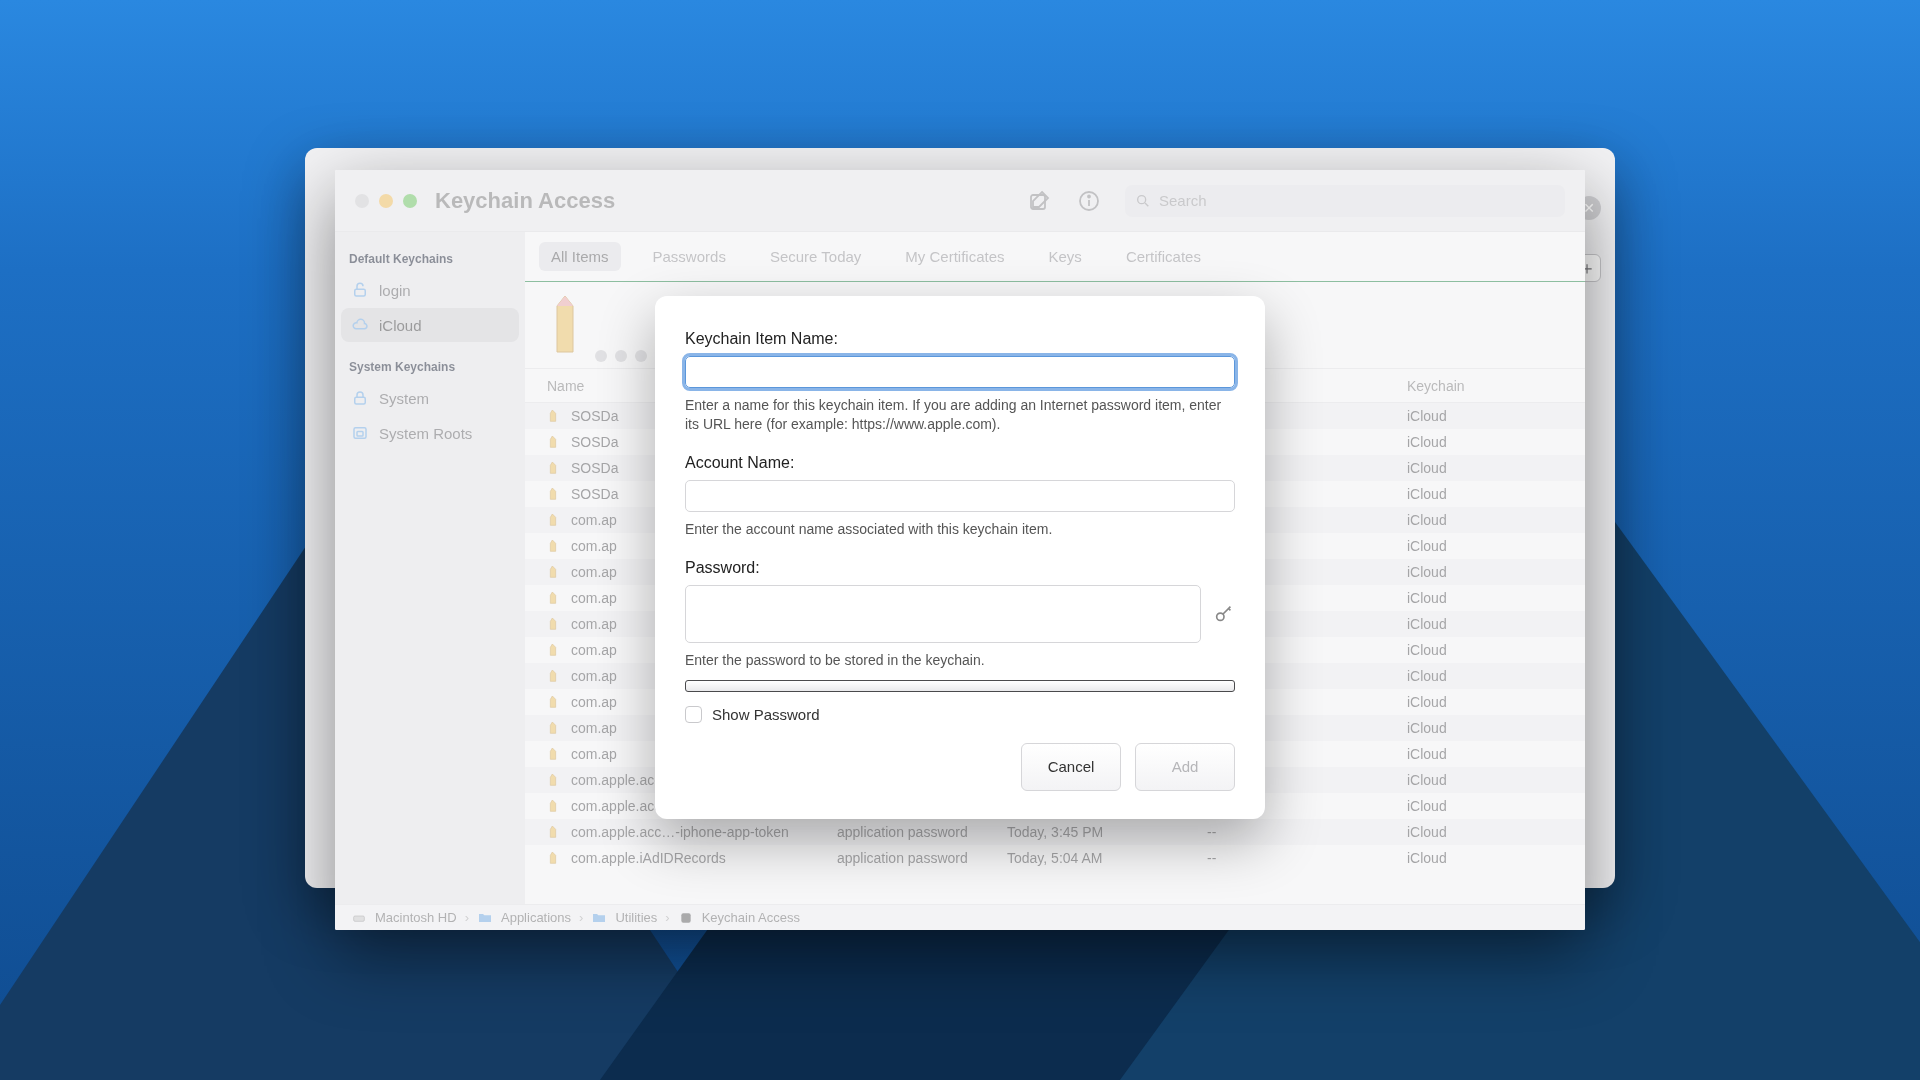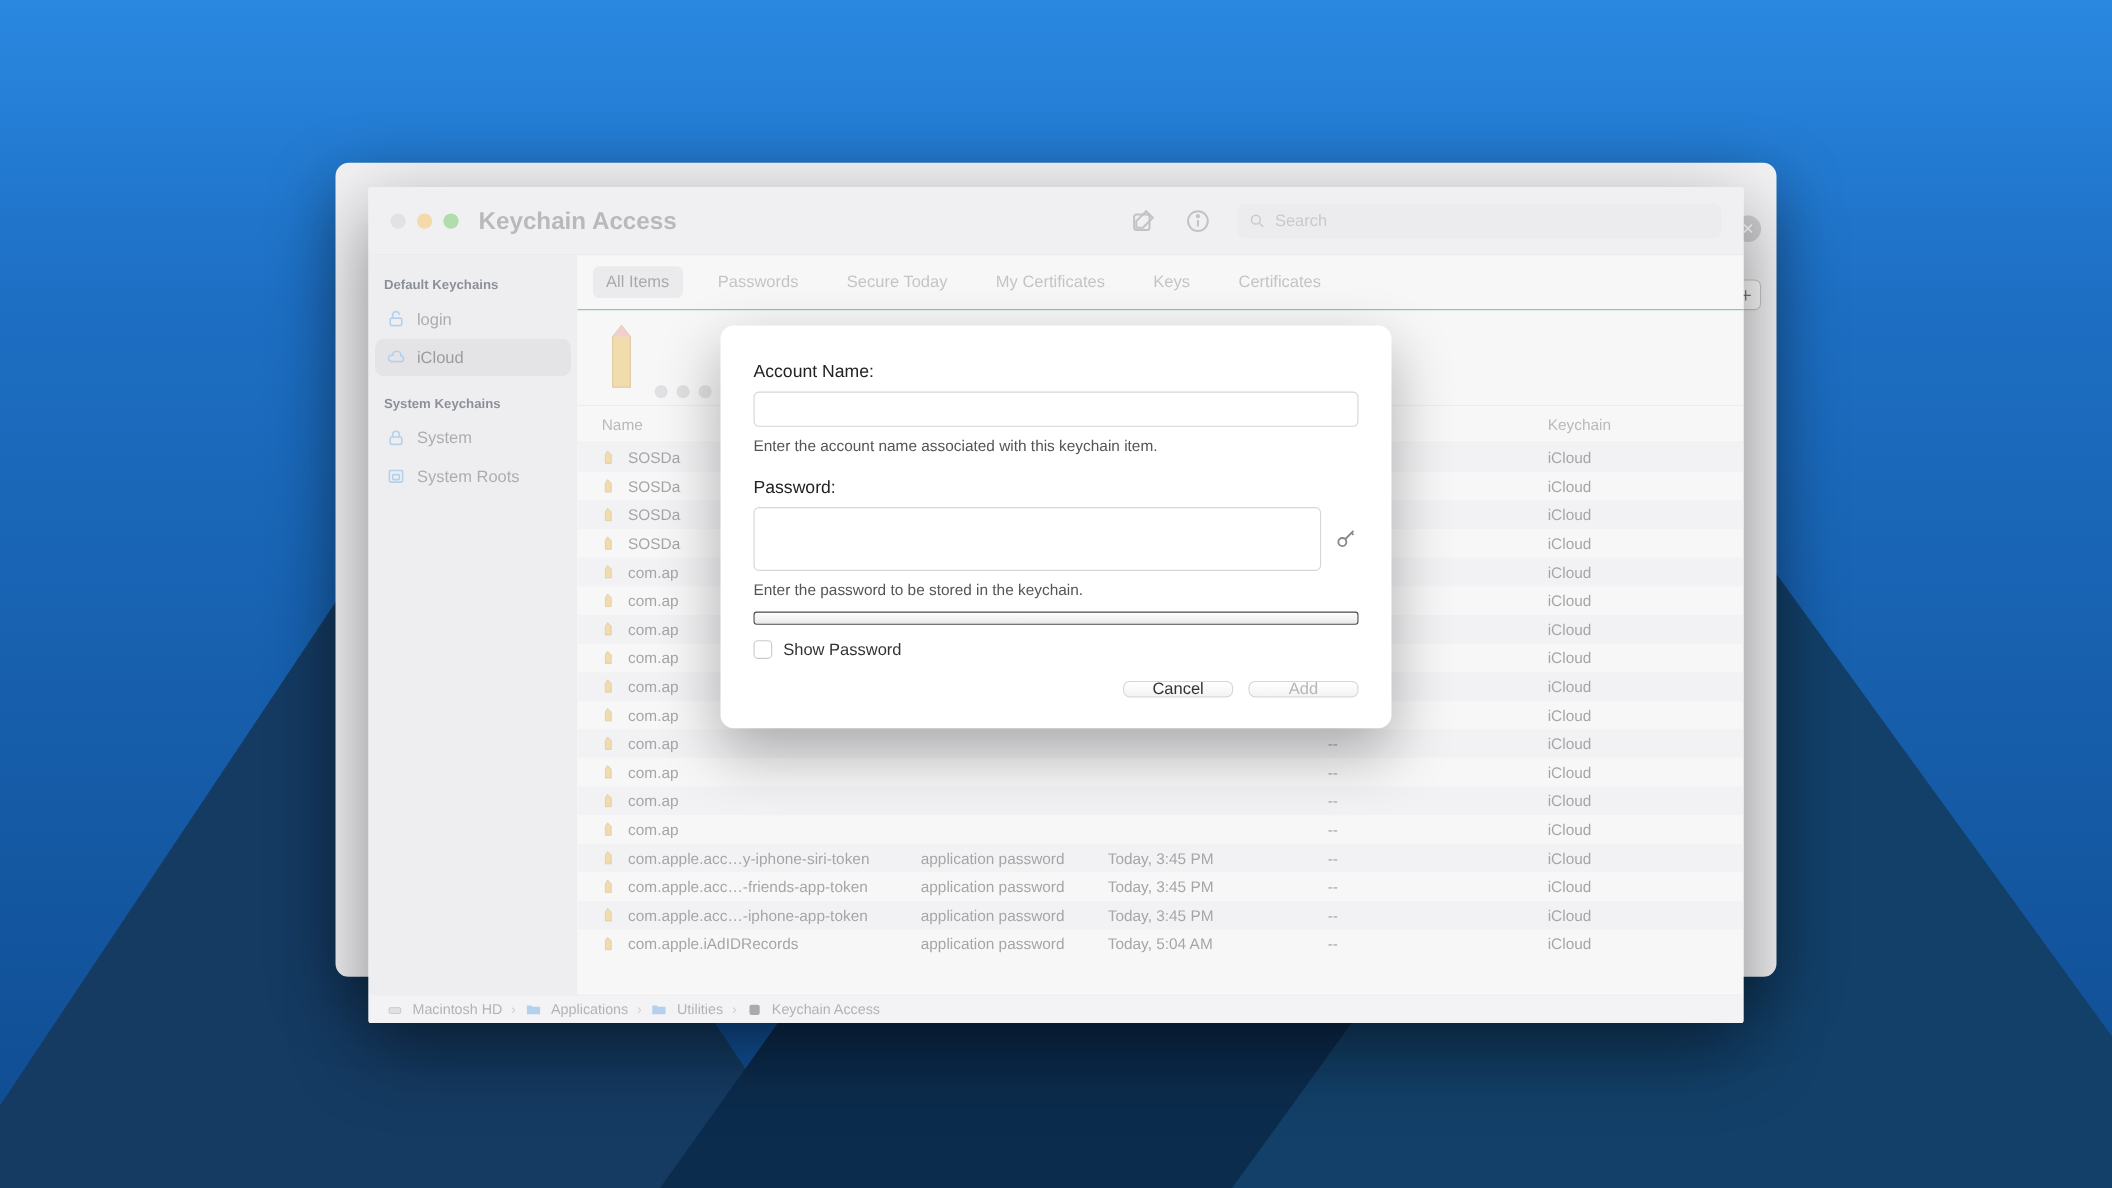--- a/index.html
+++ b/index.html
@@ -75,21 +75,21 @@
   .block{margin-bottom:20px;}
   .pw-row{display:flex;align-items:center;gap:12px;}
   .pw-row .dlg-input{height:58px;}
   .key-btn{width:22px;height:22px;color:#888;flex:0 0 22px;}
   .strength-bar{height:12px;border:1px solid #4a4a4c;border-radius:3px;background:linear-gradient(#fff,#e9e9eb);margin-top:10px;}
   .strength-line{font-size:15px;margin-top:6px;}
   .strength-link{color:#1859c5;text-decoration:underline;}
   .checkbox-row{display:flex;align-items:center;gap:10px;margin-top:14px;font-size:15px;color:#333;}
   .chk{width:17px;height:17px;border:1px solid #c9c9cc;border-radius:4px;}
   .dlg-buttons{display:flex;justify-content:flex-end;gap:14px;margin-top:20px;}
-  .btn{min-width:100px;height:15px;border:1px solid #d6d6d9;border-radius:6px;background:linear-gradient(#fff,#f3f3f5);font-size:15px;color:#333;display:flex;align-items:center;justify-content:center;}
+  .btn{min-width:100px;height:48px;border:1px solid #d6d6d9;border-radius:6px;background:linear-gradient(#fff,#f3f3f5);font-size:15px;color:#333;display:flex;align-items:center;justify-content:center;}
   .btn.disabled{color:#b6b6b9;}
   svg{display:block;}
   .pencil{width:44px;height:70px;}
 </style>
 </head>
 <body>
 
 <div class="mountain m1"></div>
 <div class="mountain m2"></div>
 <div class="mountain m3"></div>
@@ -486,20 +486,25 @@
           <rect x="5" y="5" width="14" height="14" rx="3"></rect>
         </svg>
     </span>
     <span>Keychain Access</span>
   </div>
 
   <div class="dim-overlay"></div>
 
   <div class="dialog">
     <div class="block">
+      <div class="dlg-label">Keychain Item Name:</div>
+      <input class="dlg-input focused" style="">
+      <div class="dlg-help">Enter a name for this keychain item. If you are adding an Internet password item, enter its URL here (for example: https://www.apple.com).</div>
+    </div>
+    <div class="block">
       <div class="dlg-label">Account Name:</div>
       <input class="dlg-input" style="">
       <div class="dlg-help">Enter the account name associated with this keychain item.</div>
     </div>
     <div class="block">
       <div class="dlg-label">Password:</div>
       <div class="pw-row">
         <input class="dlg-input" type="password" style="">
         <span class="key-btn">
           <svg viewBox="0 0 24 24" width="22" height="22" fill="none" stroke="currentColor" stroke-width="1.8">

